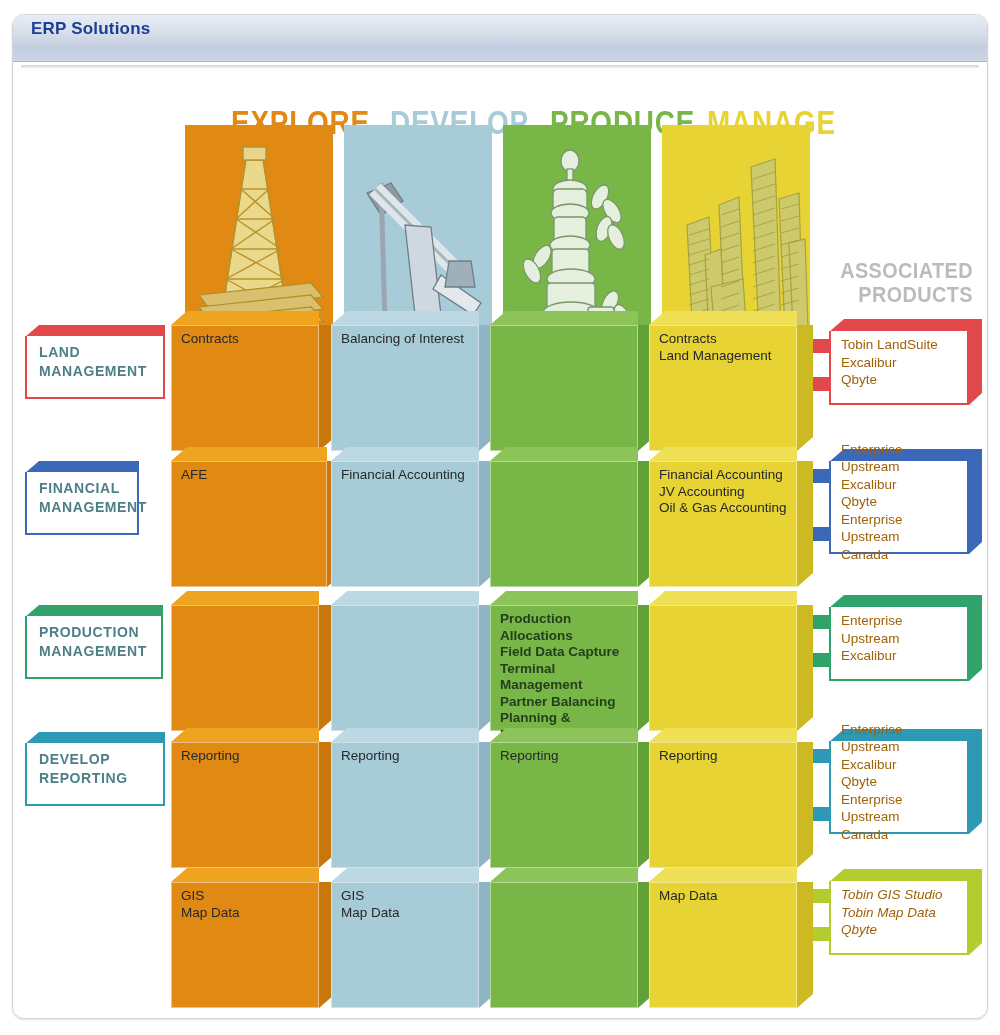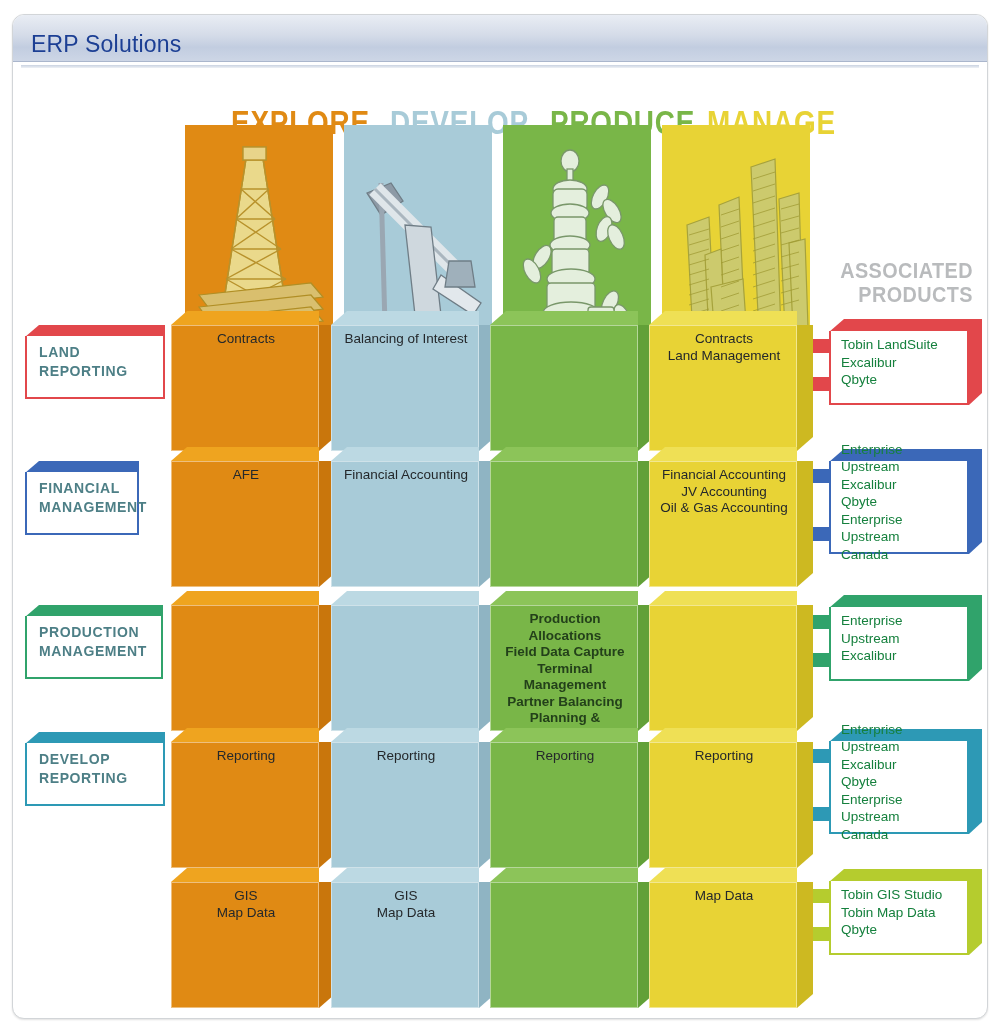--- a/index.html
+++ b/index.html
@@ -17,43 +17,43 @@
     box-shadow:0 1px 2px rgba(0,0,0,.12);
     overflow:hidden;
   }
   .titlebar{
     position:absolute;left:0;top:0;width:100%;height:46px;
     background:linear-gradient(to bottom,#e9edf4 0%,#d4dbe8 45%,#c2cde0 70%,#cdd6e6 100%);
     border-bottom:1px solid #aab6cc;
     border-top-left-radius:11px;border-top-right-radius:11px;
   }
   .titlebar .ttl{
-    position:absolute;left:18px;top:16px;
-    font-size:23px;font-weight:normal;color:#1c3f94;
+    position:absolute;left:18px;top:4px;
+    font-size:17px;font-weight:bold;color:#1c3f94;
     letter-spacing:.2px;
   }
   .titlesep{
     position:absolute;left:8px;top:50px;width:958px;height:3px;
     background:linear-gradient(to bottom,#c9d2e0,#eef1f6);
   }
 
   
   .stage{position:absolute;left:0;top:52px;width:974px;height:947px;}
 
   
   .colword{
     position:absolute;
     font-family:"Liberation Sans Narrow","Liberation Sans",sans-serif;
     font-weight:bold;font-size:34px;letter-spacing:1px;
     transform:scaleX(.82);transform-origin:left center;
     white-space:nowrap;
   }
 
   
-  .blk{position:absolute;text-align:center;}
+  .blk{position:absolute;}
   .blk .bface{
     position:absolute;left:0;top:0;width:100%;height:100%;
     background:var(--f);
     box-shadow:inset 0 0 0 1px rgba(255,255,255,.45);
   }
   .blk .bside{
     position:absolute;top:0;right:-16px;width:16px;height:100%;
     background:var(--s);
     clip-path:polygon(0 0,100% -14px,100% calc(100% - 14px),0 100%);
   }
@@ -108,21 +108,21 @@
     position:absolute;left:-16px;top:20px;width:18px;height:14px;
     background:var(--c);
   }
   .apcard .notchB{
     position:absolute;left:-16px;width:18px;height:14px;
     background:var(--c);
   }
   .apcard .atext{
     position:absolute;left:12px;right:8px;top:50%;
     transform:translateY(-50%);
-    font-size:13.5px;line-height:17.5px;color:#15803d;
+    font-size:13.5px;line-height:17.5px;color:#a16207;
     white-space:pre-line;
   }
 
   .assoc-title{
     position:absolute;
     font-family:"Liberation Sans Narrow","Liberation Sans",sans-serif;
     font-weight:bold;font-size:22px;line-height:24px;color:#b9bbbd;
     text-align:right;letter-spacing:.5px;white-space:pre-line;
     transform:scaleX(.9);transform-origin:right center;
   }
@@ -225,21 +225,21 @@
       </g>
     </svg>
 
     <div class="assoc-title" style="left:790px;top:192px;width:170px;">ASSOCIATED
 PRODUCTS</div>
 
     <div class="rowlab" style="left:12px;top:258px;width:140px;height:74px;--c:#e2474b;">
       <div class="lbev"></div>
       <div class="lbody" style="height:63px;"></div>
       <div class="ltext">LAND
-REPORTING</div>
+MANAGEMENT</div>
     </div>
 
     <div class="blk" style="left:158px;top:258px;width:148px;height:126px;--f:#e08a14;--t:#efa41f;--s:#c9760c;">
       <div class="bface"></div>
       <div class="btop"></div>
       <div class="bside"></div>
       <div class="txt">Contracts</div>
     </div>
 
     <div class="blk" style="left:318px;top:258px;width:148px;height:126px;--f:#a8cbd8;--t:#bcd9e3;--s:#8fb4c3;">
@@ -275,21 +275,21 @@
 Qbyte</div>
     </div>
 
     <div class="rowlab" style="left:12px;top:394px;width:114px;height:74px;--c:#3b68b8;">
       <div class="lbev"></div>
       <div class="lbody" style="height:63px;"></div>
       <div class="ltext">FINANCIAL
 MANAGEMENT</div>
     </div>
 
-    <div class="blk" style="left:158px;top:394px;width:148px;height:126px;--f:#e08a14;--t:#efa41f;--s:#c9760c;">
+    <div class="blk" style="left:158px;top:394px;width:148px;height:126px;padding-left:8px;--f:#e08a14;--t:#efa41f;--s:#c9760c;">
       <div class="bface"></div>
       <div class="btop"></div>
       <div class="bside"></div>
       <div class="txt">AFE</div>
     </div>
 
     <div class="blk" style="left:318px;top:394px;width:148px;height:126px;--f:#a8cbd8;--t:#bcd9e3;--s:#8fb4c3;">
       <div class="bface"></div>
       <div class="btop"></div>
       <div class="bside"></div>
@@ -447,21 +447,21 @@
       <div class="txt"></div>
     </div>
 
     <div class="blk" style="left:636px;top:815px;width:148px;height:126px;--f:#e8d335;--t:#efe055;--s:#cdb921;">
       <div class="bface"></div>
       <div class="btop"></div>
       <div class="bside"></div>
       <div class="txt">Map Data</div>
     </div>
 
-    <div class="apcard" style="left:816px;top:802px;width:140px;height:86px;--c:#b5cc2e;">
+    <div class="apcard" style="left:816px;top:802px;width:140px;height:86px;font-style:italic;--c:#b5cc2e;">
       <div class="abev"></div>
       <div class="aside"></div>
       <div class="abody" style="height:74px;"></div>
       <div class="notchT"></div>
       <div class="notchB" style="top:58px;"></div>
       <div class="atext">Tobin GIS Studio
 Tobin Map Data
 Qbyte</div>
     </div>
 

